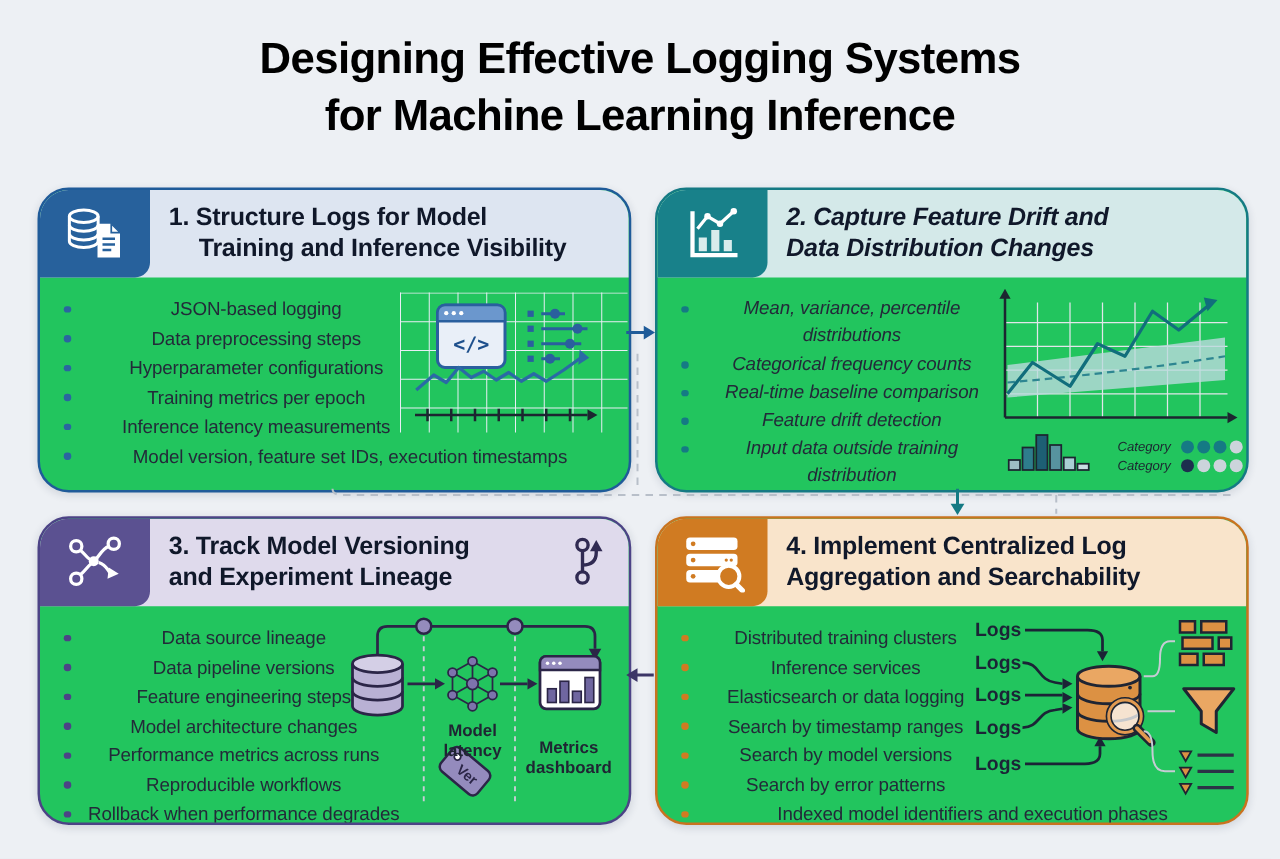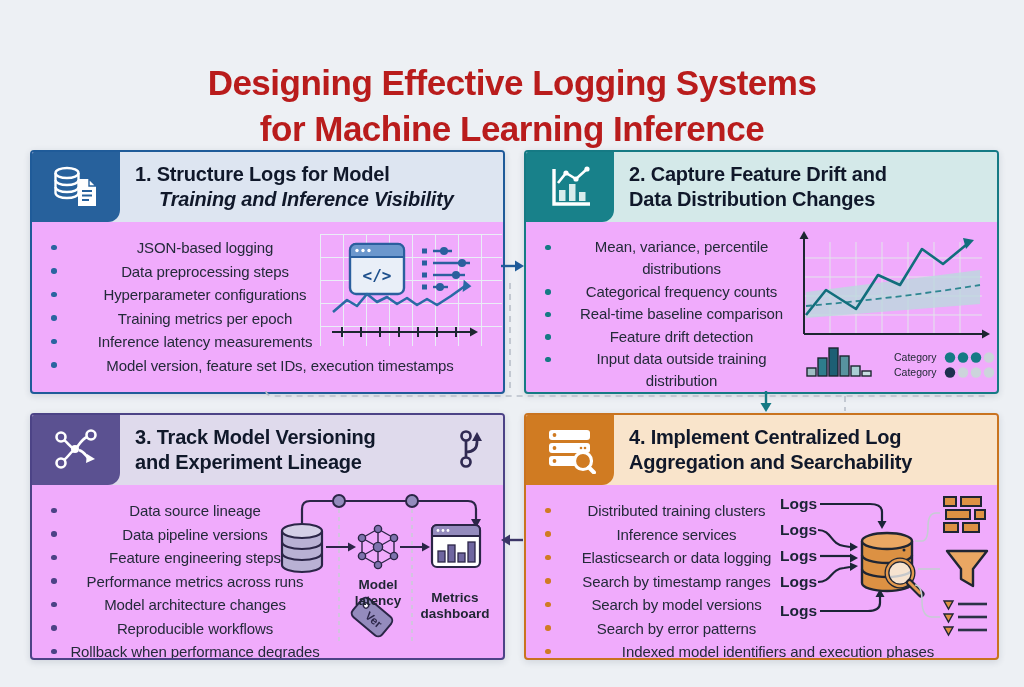--- a/index.html
+++ b/index.html
@@ -1,34 +1,34 @@
 <!DOCTYPE html>
 <html><head>
 <meta charset="utf-8">
 <style>
   html,body{margin:0;padding:0;background:#e9edf1;}
   #stage{position:relative;width:1024px;height:687px;background:#edf0f4;overflow:hidden;
          font-family:"Liberation Sans",sans-serif;color:#232a39;}
   .main-title{position:absolute;top:24px;left:0;width:1024px;text-align:center;
-    font-size:35px;line-height:46px;font-weight:800;color:#b91c1c;letter-spacing:-.5px;margin-top:36px;}
-  .card{position:absolute;background:#f0abfc;border-radius:4px;overflow:hidden;
+    font-size:35px;line-height:46px;font-weight:800;color:#000000;letter-spacing:-.5px;}
+  .card{position:absolute;background:#22c55e;border-radius:25px;overflow:hidden;
     box-shadow:0 2px 7px rgba(30,40,70,.14);}
   .card.c1{left:30px;top:150px;width:471px;height:240px;border:2.5px solid #1f5b99;}
-  .card.c2{left:524px;top:150px;width:471px;height:240px;border:2.5px solid #157a84;}
+  .card.c2{left:524px;top:150px;width:471px;height:240px;border:2.5px solid #157a84;font-style:italic;}
   .card.c3{left:30px;top:413px;width:471px;height:243px;border:2.5px solid #4c4386;}
   .card.c4{left:524px;top:413px;width:471px;height:243px;border:2.5px solid #c9731f;}
   .card-h{height:70px;display:flex;align-items:center;}
   .c1 .card-h{background:#dde5f1}.c2 .card-h{background:#d4e9e9}
   .c3 .card-h{background:#dfdaec}.c4 .card-h{background:#f9e4cb}
   .tile{width:88px;height:70px;flex:0 0 88px;display:flex;align-items:center;justify-content:center;
     border-bottom-right-radius:12px;}
   .c1 .tile{background:#27619c}.c2 .tile{background:#18818a}
   .c3 .tile{background:#5b5191}.c4 .tile{background:#d07b22}
   .htxt{padding-left:15px;font-size:20px;line-height:25px;font-weight:700;color:#10182a;letter-spacing:-.2px;}
-  .htxt .ind{padding-left:24px;font-style:italic;}
+  .htxt .ind{padding-left:24px;}
   .branch-ico{margin-left:auto;margin-right:16px;}
   ul.bul{list-style:none;margin:14px 0 0 18px;padding:0;text-align:center;}
   ul.bul li{position:relative;padding-left:15px;font-size:15px;line-height:23px;margin-bottom:.5px;
     letter-spacing:-.1px;}
   .c2 ul.bul li{line-height:22px;}
   ul.bul li::before{content:"";position:absolute;left:1px;top:8.5px;width:5.5px;height:5.5px;border-radius:50%;}
   .c1 li::before{background:#2a65a0}.c2 li::before{background:#157a84}
   .c3 li::before{background:#4c4386}.c4 li::before{background:#d07b22}
   .c1 li{max-width:280px}.c1 li:last-child{max-width:430px}
   .c2 li{max-width:245px}
@@ -227,22 +227,22 @@
             <path d="M9,26 Q20,26 20,16 V14"></path>
           </g>
           <polygon points="15,15 20,6 25,15" fill="#302a52"></polygon>
         </svg>
       </div>
     </div>
     <ul class="bul">
       <li>Data source lineage</li>
       <li>Data pipeline versions</li>
       <li>Feature engineering steps</li>
+      <li>Model architecture changes</li>
       <li>Performance metrics across runs</li>
-      <li>Model architecture changes</li>
       <li>Reproducible workflows</li>
       <li>Rollback when performance degrades</li>
     </ul>
     <svg class="illus" style="left:240px;top:70px" width="231" height="173" viewBox="0 0 231 173">
 
       <line x1="67" y1="24" x2="67" y2="160" stroke="#c9cdd6" stroke-width="1.5" stroke-dasharray="4,4"></line>
       <line x1="140" y1="24" x2="140" y2="160" stroke="#c9cdd6" stroke-width="1.5" stroke-dasharray="4,4"></line>
 
       <g>
         <path d="M30,44 V24 Q30,16 38,16 H196 Q204,16 204,24 V34" fill="none" stroke="#2b2547" stroke-width="2.2"></path>

